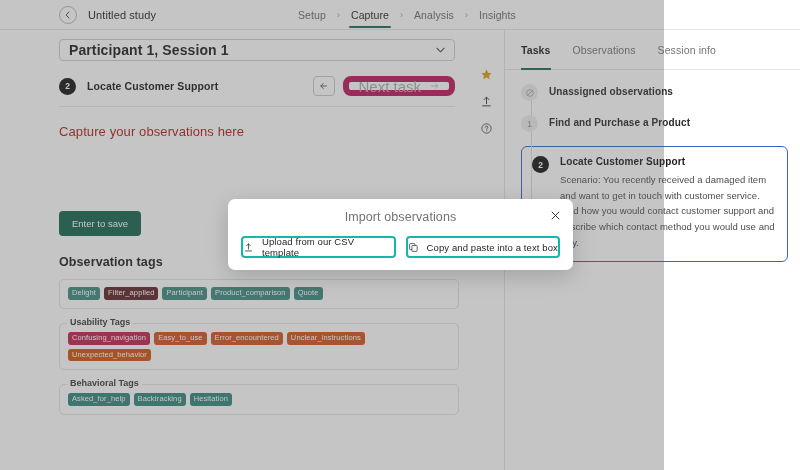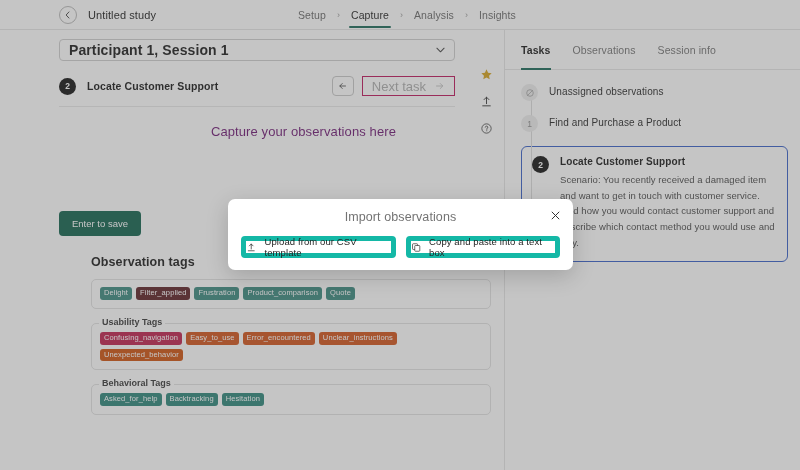--- a/index.html
+++ b/index.html
@@ -2,21 +2,21 @@
 <html><head>
 <meta charset="utf-8">
 <style>
   * { box-sizing: border-box; margin: 0; padding: 0; }
   html, body {
     width: 800px; height: 470px;
     font-family: "Liberation Sans", sans-serif;
     background: #ffffff;
     overflow: hidden;
   }
-  .app { position: relative; width: 800px; height: 470px; background: #ffffff; }
+  .app { position: relative; width: 664px; height: 470px; background: #ffffff; }
 
   
   .topbar {
     height: 30px; width: 800px;
     display: flex; align-items: center;
     border-bottom: 1px solid #e6e6e6;
     background: #ffffff;
     position: relative;
   }
   .back-circle {
@@ -81,39 +81,39 @@
     font-weight: 600; flex: none;
   }
   .task-title { margin-left: 11px; font-size: 10.5px; color: #1a1a1a; font-weight: 600; letter-spacing: .1px; }
   .task-head-actions { margin-left: auto; display: flex; align-items: center; gap: 8px; }
   .sq-btn {
     width: 22px; height: 20px; border: 1px solid #c9c9c9; border-radius: 4px;
     background: #fff; display: flex; align-items: center; justify-content: center;
     color: #2d2d2d; font-size: 10px; cursor: pointer;
   }
   .next-btn {
-    height: 20px; border: 1px solid #be185d; border-radius: 0; background: #fff;
-    color: #aeaeae; font-size: 13px; display: flex; align-items: center; gap: 8px;
+    height: 20px; border: 6px solid #be185d; border-radius: 8px; background: #fff;
+    color: #aeaeae; font-size: 15px; display: flex; align-items: center; gap: 8px;
     padding: 0 9px; cursor: pointer;
   }
 
   
   .notes-placeholder {
-    margin-top: 17px; width: 396px;
-    font-size: 13px; color: #701a75; letter-spacing: .1px; text-align: right;
+    margin-left: 59px; margin-top: 17px; width: 396px;
+    font-size: 13px; color: #b91c1c; letter-spacing: .1px;
   }
   .save-btn {
     position: absolute; left: 59px; top: 181px;
     background: #156450; color: #ffffff; border: none; border-radius: 4px;
     font-size: 9.5px; padding: 7px 13px; cursor: pointer;
     font-family: "Liberation Sans", sans-serif;
   }
 
   
-  .tags-wrap { position: absolute; left: 59px; top: 225px; width: 400px; margin-left: 32px; }
+  .tags-wrap { position: absolute; left: 59px; top: 225px; width: 400px; }
   .tags-heading { font-size: 12.5px; color: #1d1d1d; font-weight: 600; letter-spacing: .1px; }
   .tag-group {
     position: relative; border: 1px solid #e2e2e2; border-radius: 5px;
     margin-top: 14px; padding: 8px 8px 8px 8px; min-height: 24px;
   }
   .tag-group-label {
     position: absolute; top: -7px; left: 7px; background: #fff;
     font-size: 9px; color: #3a3a3a; font-weight: 600; padding: 0 3px;
   }
   .tag-group.first { margin-top: 10px; padding-top: 7px; }
@@ -138,21 +138,21 @@
   }
   .task-list { position: relative; padding: 14px 12px 0 16px; }
   .rail { position: absolute; left: 26px; top: 22px; bottom: 0; width: 1px; background: #dcdcdc; }
   .task-item { display: flex; align-items: flex-start; position: relative; margin-bottom: 14px; }
   .dot {
     width: 17px; height: 17px; border-radius: 50%; flex: none;
     display: flex; align-items: center; justify-content: center;
     font-size: 8.5px; z-index: 2; background: #ededed; color: #8f8f8f;
   }
   .dot.dark { background: #161616; color: #ffffff; font-weight: 600; }
-  .task-item .text { margin-left: 11px; font-size: 10px; color: #2b2b2b; padding-top: 2px; letter-spacing: .1px; }
+  .task-item .text { margin-left: 11px; font-size: 10px; color: #2b2b2b; padding-top: 2px; letter-spacing: .1px; font-weight: bold; }
   .task-card {
     border: 1px solid #3a62c8; border-radius: 6px; padding: 9px 10px 11px 10px;
     display: flex; align-items: flex-start; margin-top: 4px; background: #fff;
   }
   .task-card .title { font-size: 10px; color: #1b1b1b; font-weight: 600; letter-spacing: .1px; }
   .task-card .scenario {
     font-size: 9.5px; color: #4c4c4c; line-height: 1.65; margin-top: 5px;
     letter-spacing: .05px;
   }
 
@@ -168,21 +168,21 @@
   .modal-title {
     text-align: center; font-size: 12.5px; color: #737373; padding-top: 11px;
     letter-spacing: .1px;
   }
   .modal-close {
     position: absolute; right: 12px; top: 11px; font-size: 11px; color: #333;
     cursor: pointer; line-height: 1;
   }
   .modal-actions { display: flex; gap: 10px; padding: 12px 13px 0 13px; }
   .modal-btn {
-    flex: 1; height: 22px; border: 5px solid #14b8a6; border-radius: 4px;
+    flex: 1; height: 22px; border: 2px solid #14b8a6; border-radius: 4px;
     background: #fff; display: flex; align-items: center; justify-content: center;
     gap: 8px; font-size: 9.5px; color: #1f1f1f; cursor: pointer;
     letter-spacing: .1px;
   }
 </style>
 </head>
 <body>
 
 <div class="app">
 
@@ -264,21 +264,21 @@
 
       <button class="save-btn">Enter to save</button>
 
       <div class="tags-wrap">
         <div class="tags-heading">Observation tags</div>
 
         <div class="tag-group first">
           <div class="tag-row">
             <span class="tag" style="background:#3d8a80">Delight</span>
             <span class="tag" style="background:#5e2328">Filter_applied</span>
-            <span class="tag" style="background:#3d8a80">Frustration</span>
+            <span class="tag" style="background:#3d8a80">Participant</span>
             <span class="tag" style="background:#3d8a80">Product_comparison</span>
             <span class="tag" style="background:#3d8a80">Quote</span>
           </div>
         </div>
 
         <div class="tag-group">
           <div class="tag-group-label">Usability Tags</div>
           <div class="tag-row">
             <span class="tag" style="background:#c0244f">Confusing_navigation</span>
             <span class="tag" style="background:#d2561e">Easy_to_use</span>

